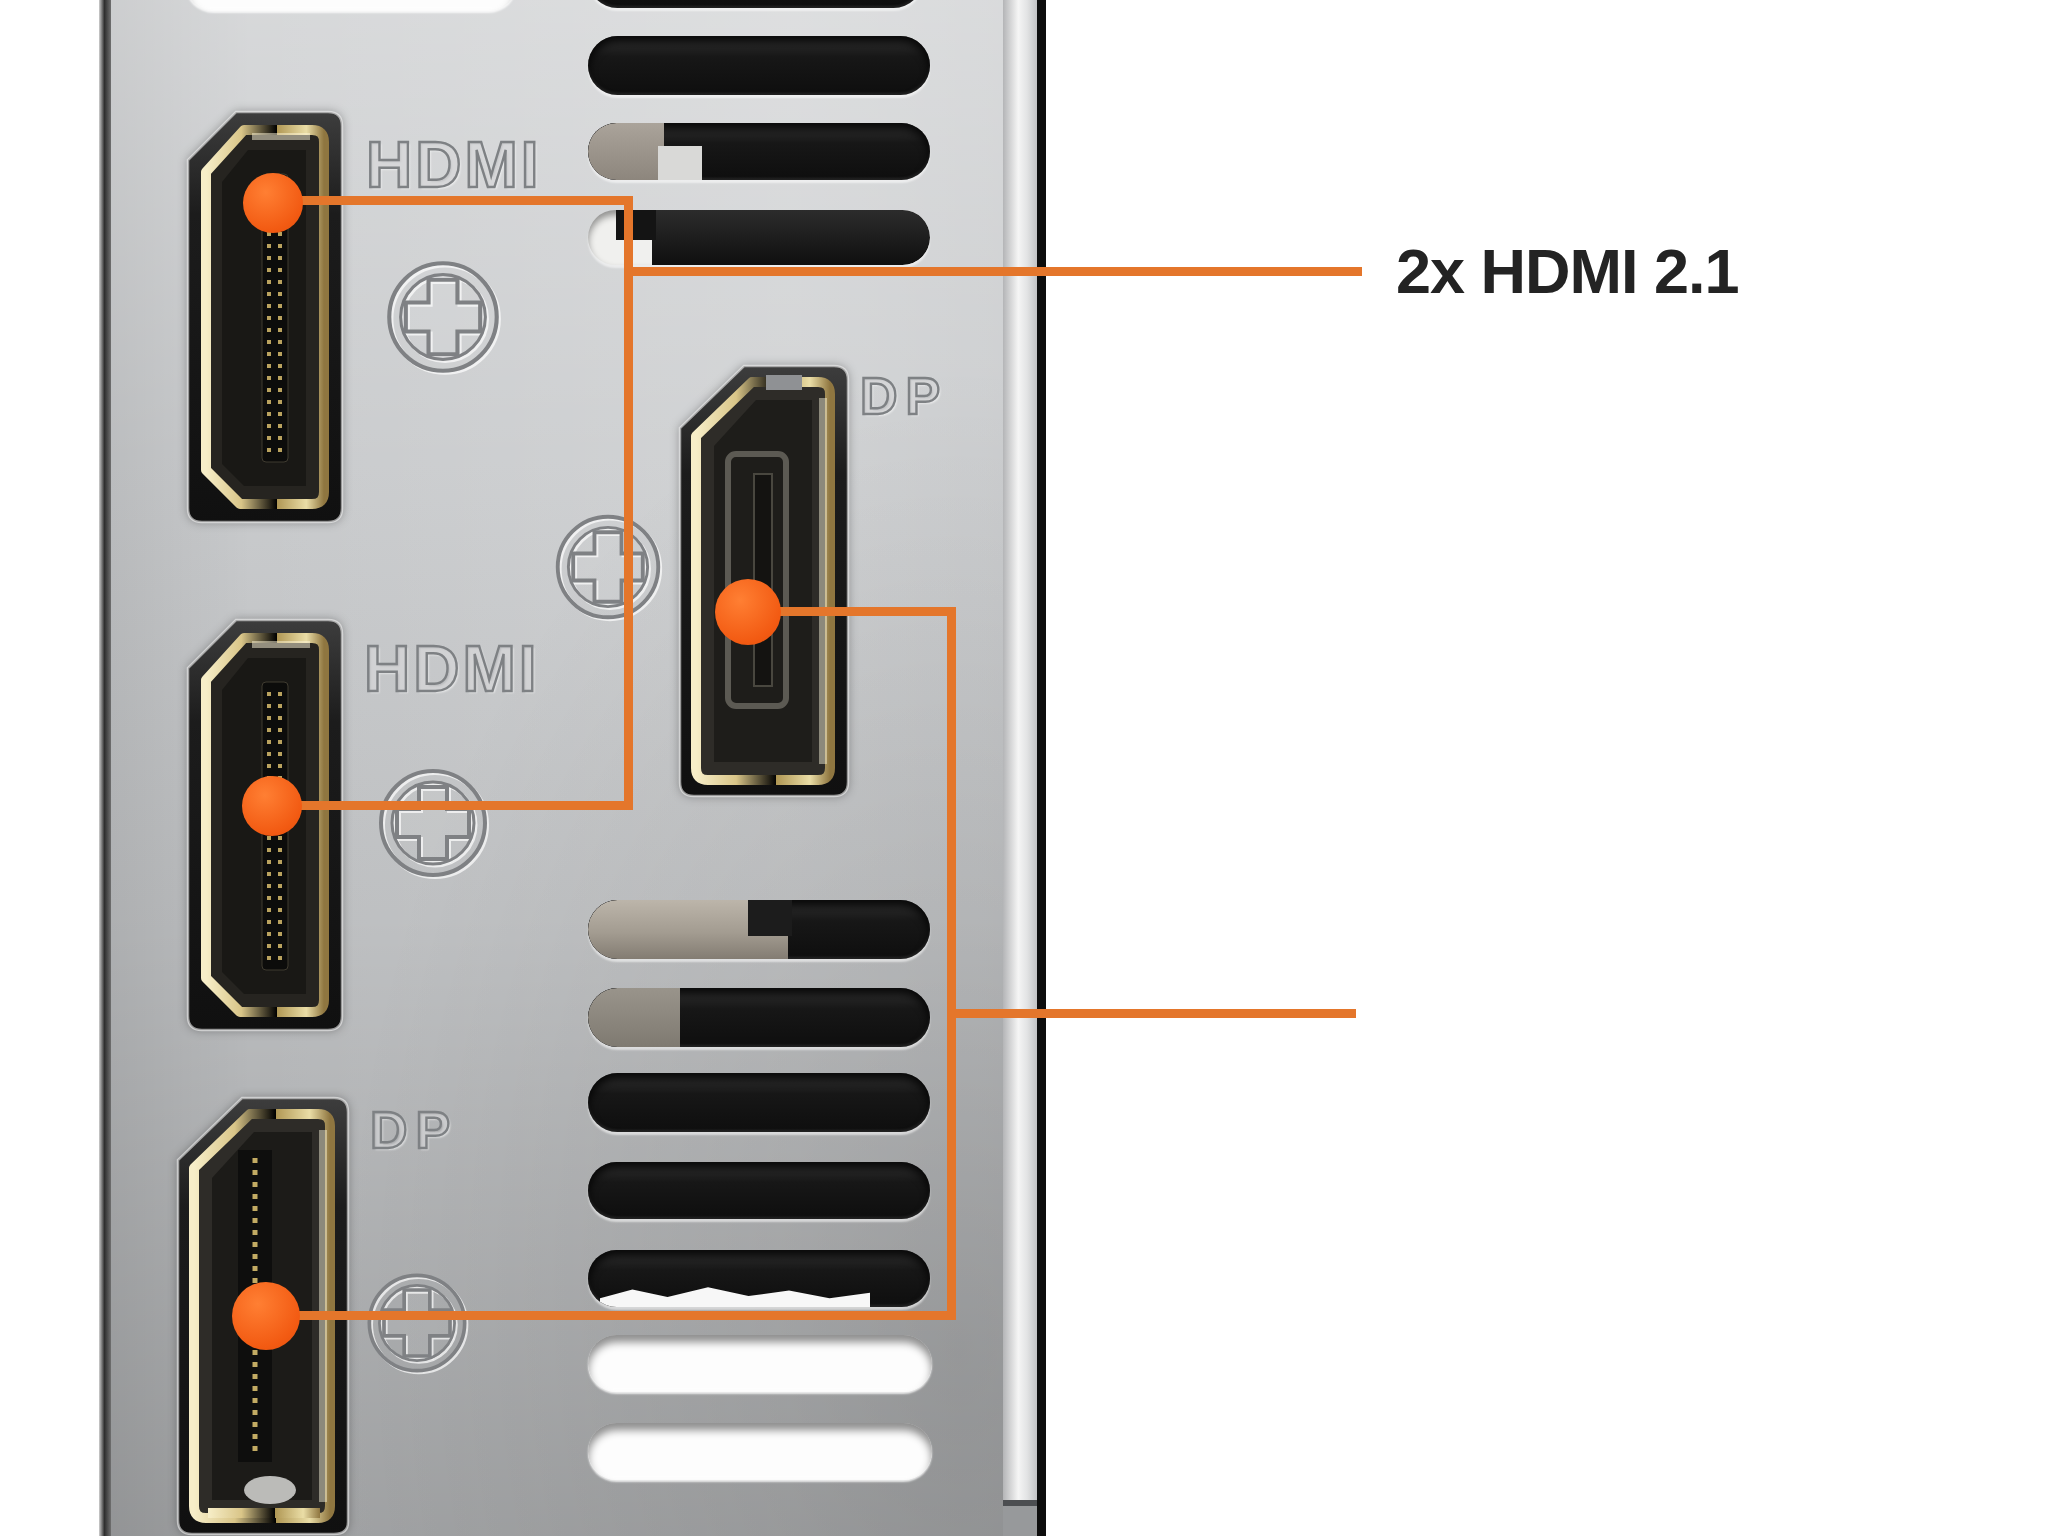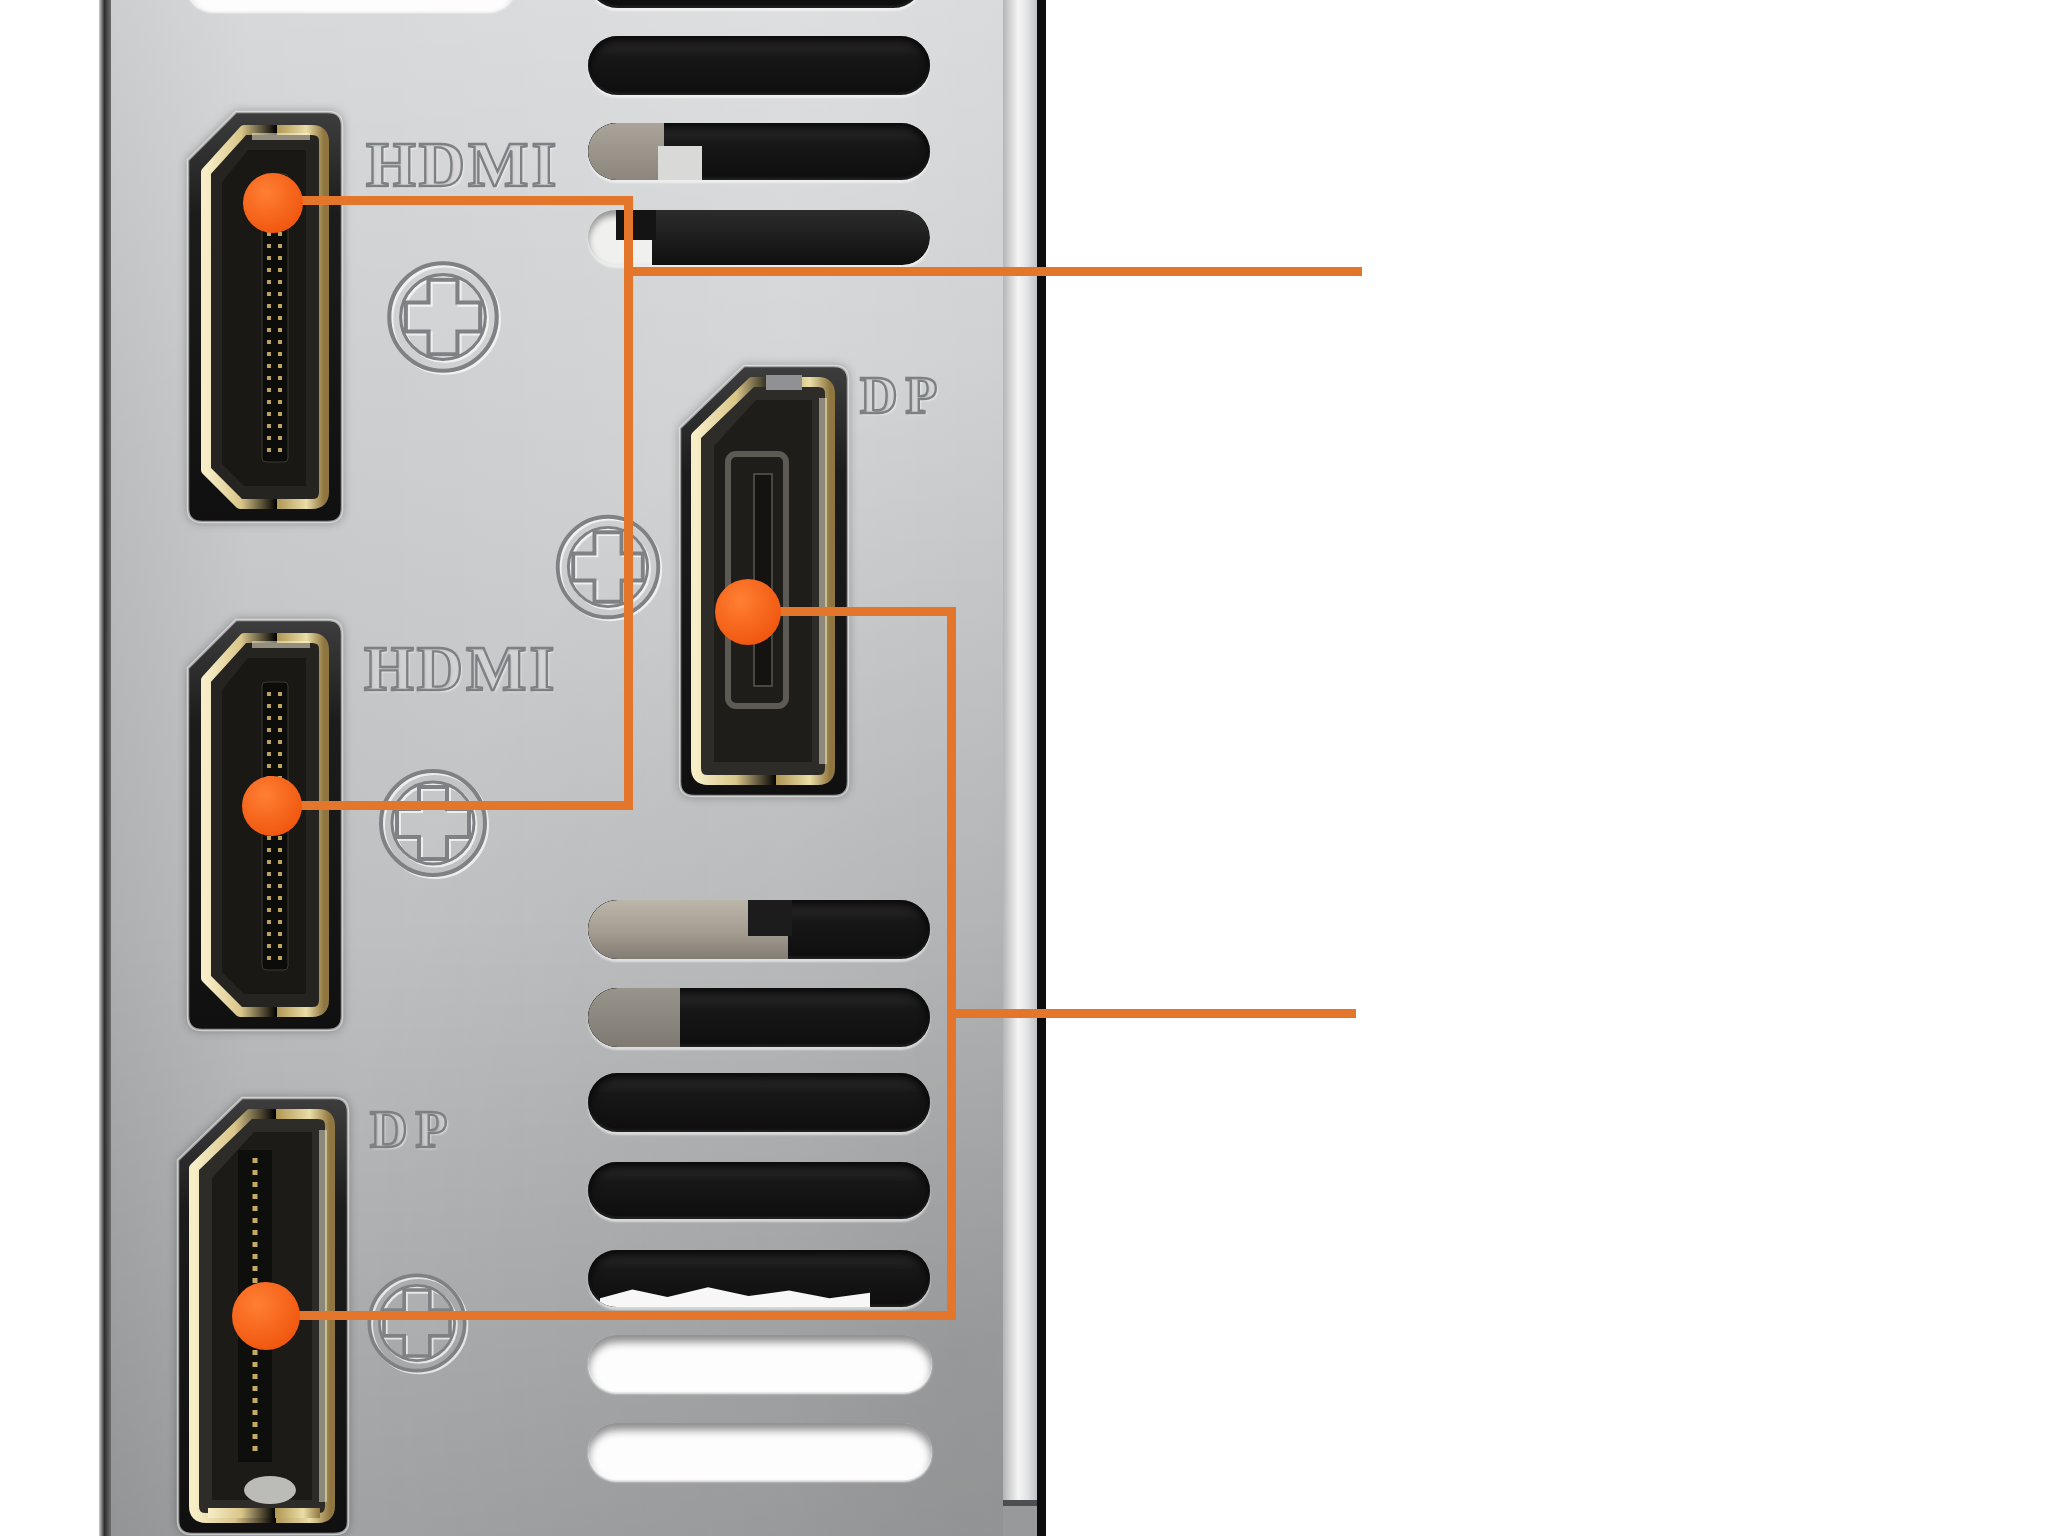--- a/index.html
+++ b/index.html
@@ -1,17 +1,17 @@
 <!DOCTYPE html>
 <html><head>
 <meta charset="utf-8">
 <style>
   html,body{margin:0;padding:0;background:#fff;}
   #stage{position:relative;width:2048px;height:1536px;background:#ffffff;overflow:hidden;
-         font-family:Liberation Serif, serif;}
+         font-family:Liberation Sans, sans-serif;}
   
   .face{position:absolute;left:108px;top:0;width:895px;height:1536px;
         background:
           radial-gradient(ellipse at 95% 88%, rgba(0,0,0,0.12), rgba(0,0,0,0) 52%),
           linear-gradient(180deg, rgba(255,255,255,0.30) 0%, rgba(255,255,255,0.06) 30%, rgba(0,0,0,0.05) 60%, rgba(0,0,0,0.20) 100%),
           linear-gradient(90deg, rgba(0,0,0,0.08) 0%, rgba(0,0,0,0) 16%, rgba(255,255,255,0.16) 76%, rgba(255,255,255,0.06) 100%),
           #c6c8ca;}
   .edge-left{position:absolute;left:99px;top:0;width:12px;height:1536px;
         background:linear-gradient(90deg,#cfcfcf 0%,#2e2e2e 45%,#6f6f6f 100%);}
   .edge-hl{position:absolute;left:1003px;top:0;width:34px;height:1502px;
@@ -215,14 +215,15 @@
   <div class="oline" style="left:748px;top:607px;width:208px;height:9px;"></div>
   <div class="oline" style="left:947px;top:607px;width:9px;height:713px;"></div>
   <div class="oline" style="left:266px;top:1311px;width:690px;height:9px;"></div>
   <div class="oline" style="left:947px;top:1009px;width:409px;height:9px;"></div>
 
   <div class="odot" style="left:243px;top:173px;width:60px;height:60px;"></div>
   <div class="odot" style="left:242px;top:776px;width:60px;height:60px;"></div>
   <div class="odot" style="left:715px;top:579px;width:66px;height:66px;"></div>
   <div class="odot" style="left:232px;top:1282px;width:68px;height:68px;"></div>
 
+  <div class="callout-label" style="left:1396px;top:235px;">2x HDMI 2.1</div>
 
 </div>
 
 </body></html>

